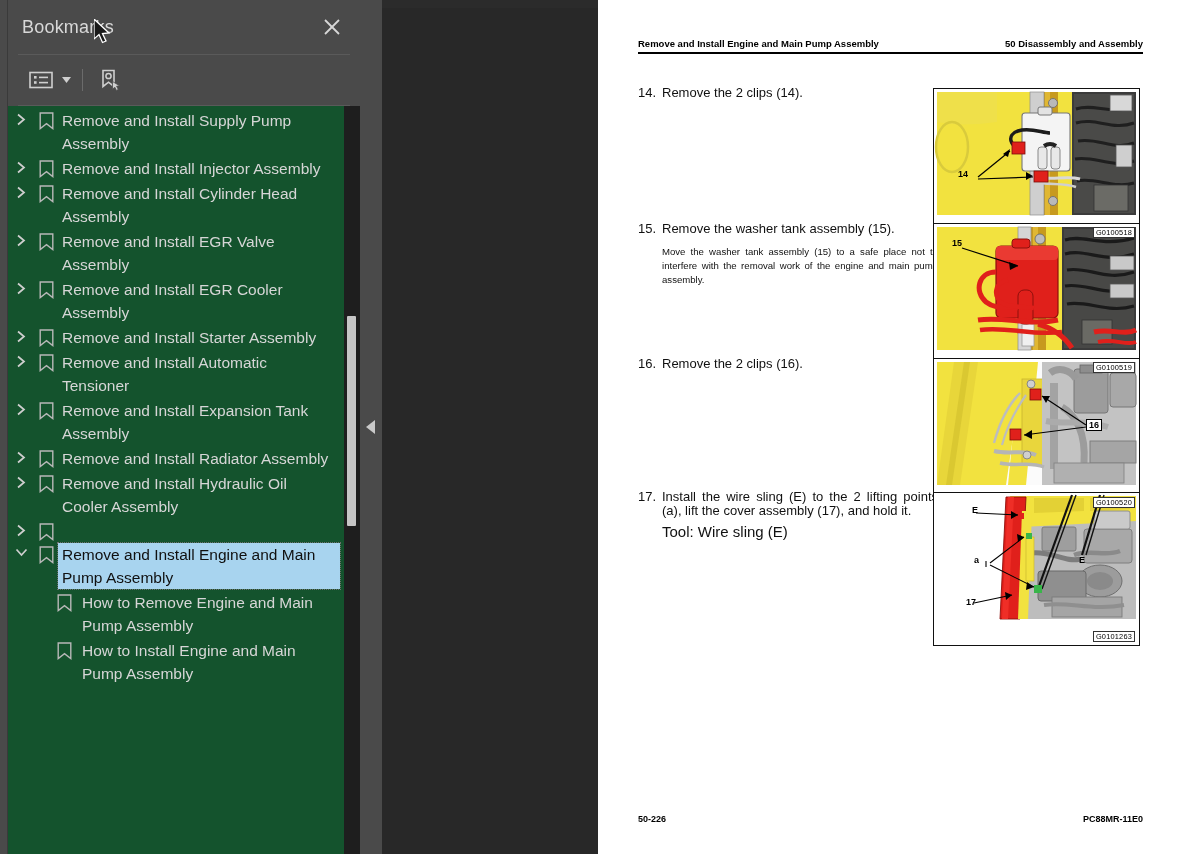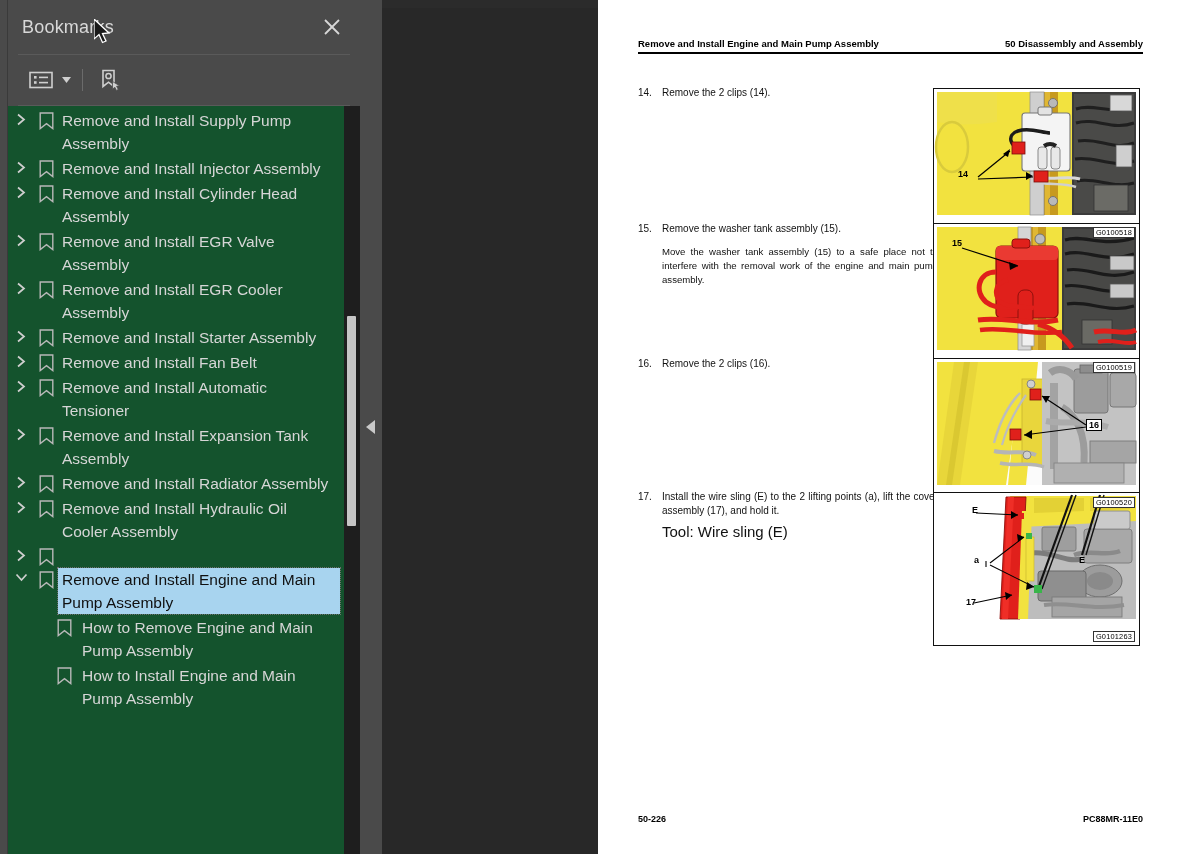--- a/index.html
+++ b/index.html
@@ -151,25 +151,25 @@
   .page-header-rule {
     margin-top: 3px; height: 2.2px; background: #000;
   }
 
   .content { position: absolute; left: 0; top: 0; width: 602px; height: 854px; }
 
   .step {
     position: absolute; display: flex; width: 300px;
   }
   .step-num {
-    flex: 0 0 24px; font-size: 10px; color: #111; line-height: 14px;
+    flex: 0 0 24px; font-size: 13px; color: #111; line-height: 14px;
   }
   .step-body { flex: 1 1 auto; }
   .step-text {
-    font-size: 10px; color: #111; line-height: 14px; text-align: justify;
+    font-size: 13px; color: #111; line-height: 14px; text-align: justify;
   }
   .step-sub {
     font-size: 9.6px; color: #111; line-height: 14px; text-align: justify;
     margin-top: 9px;
   }
   .step-tool {
     font-size: 15px; color: #111; line-height: 14px; margin-top: 7px;
   }
 
   
@@ -321,33 +321,20 @@
               <svg width="11" height="13" viewBox="0 0 11 13">
                 <polyline points="2,1.5 8,6.5 2,11.5" fill="none" stroke="#cfcfcf" stroke-width="1.7"></polyline>
               </svg>
             </div>
             <div class="bm-ico">
               <svg width="15" height="18" viewBox="0 0 15 18">
                 <path d="M1.2,1 h12.6 v15.6 l-6.3,-4.9 l-6.3,4.9 z" fill="none" stroke="#b8b8b8" stroke-width="1.4"></path>
               </svg>
             </div>
             <div class="bm-label">Remove and Install Starter Assembly</div>
-          </div>
-          <div class="bm-row">
-            <div class="bm-twisty">
-              <svg width="11" height="13" viewBox="0 0 11 13">
-                <polyline points="2,1.5 8,6.5 2,11.5" fill="none" stroke="#cfcfcf" stroke-width="1.7"></polyline>
-              </svg>
-            </div>
-            <div class="bm-ico">
-              <svg width="15" height="18" viewBox="0 0 15 18">
-                <path d="M1.2,1 h12.6 v15.6 l-6.3,-4.9 l-6.3,4.9 z" fill="none" stroke="#b8b8b8" stroke-width="1.4"></path>
-              </svg>
-            </div>
-            <div class="bm-label">Remove and Install Fan Belt</div>
           </div>
           <div class="bm-row">
             <div class="bm-twisty">
               <svg width="11" height="13" viewBox="0 0 11 13">
                 <polyline points="2,1.5 8,6.5 2,11.5" fill="none" stroke="#cfcfcf" stroke-width="1.7"></polyline>
               </svg>
             </div>
             <div class="bm-ico">
               <svg width="15" height="18" viewBox="0 0 15 18">
                 <path d="M1.2,1 h12.6 v15.6 l-6.3,-4.9 l-6.3,4.9 z" fill="none" stroke="#b8b8b8" stroke-width="1.4"></path>

